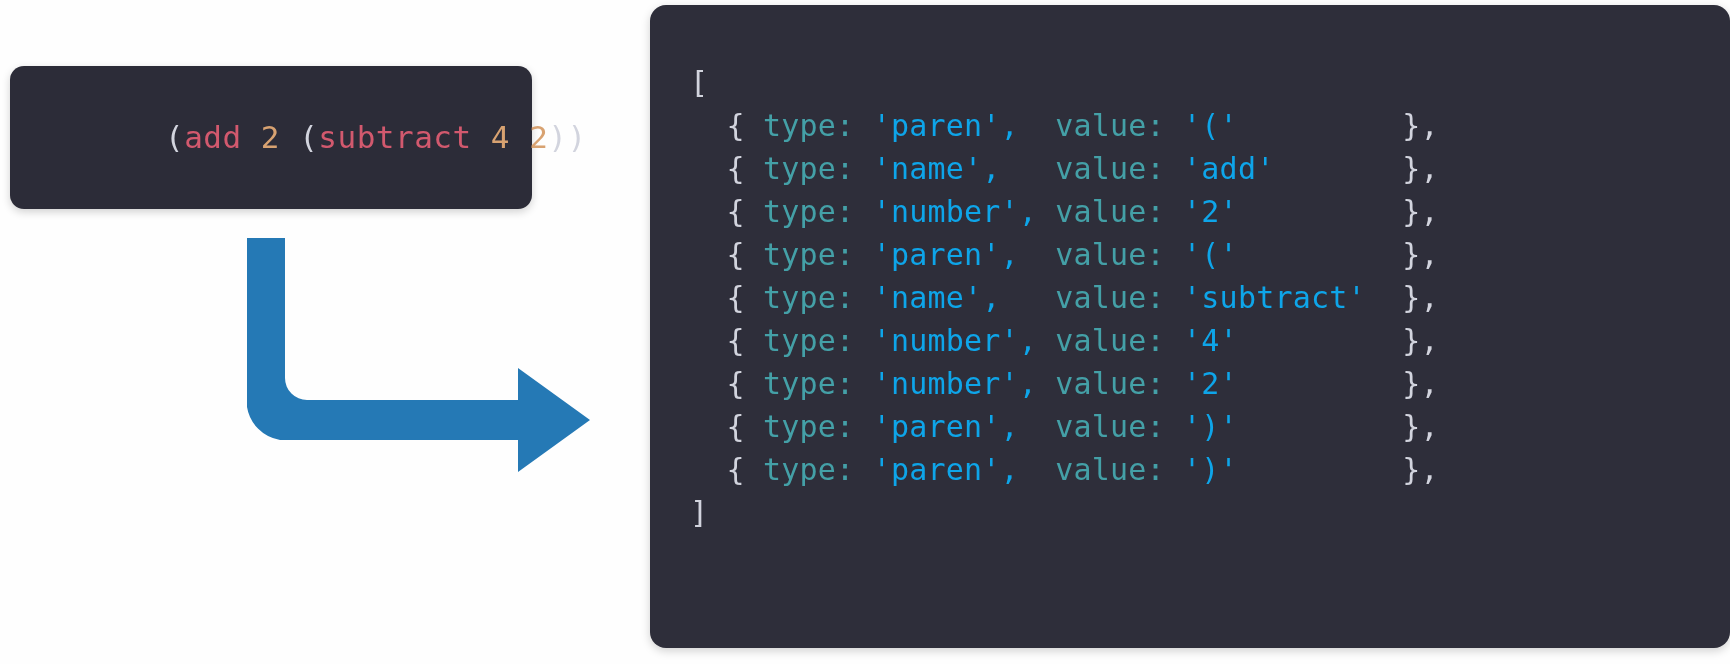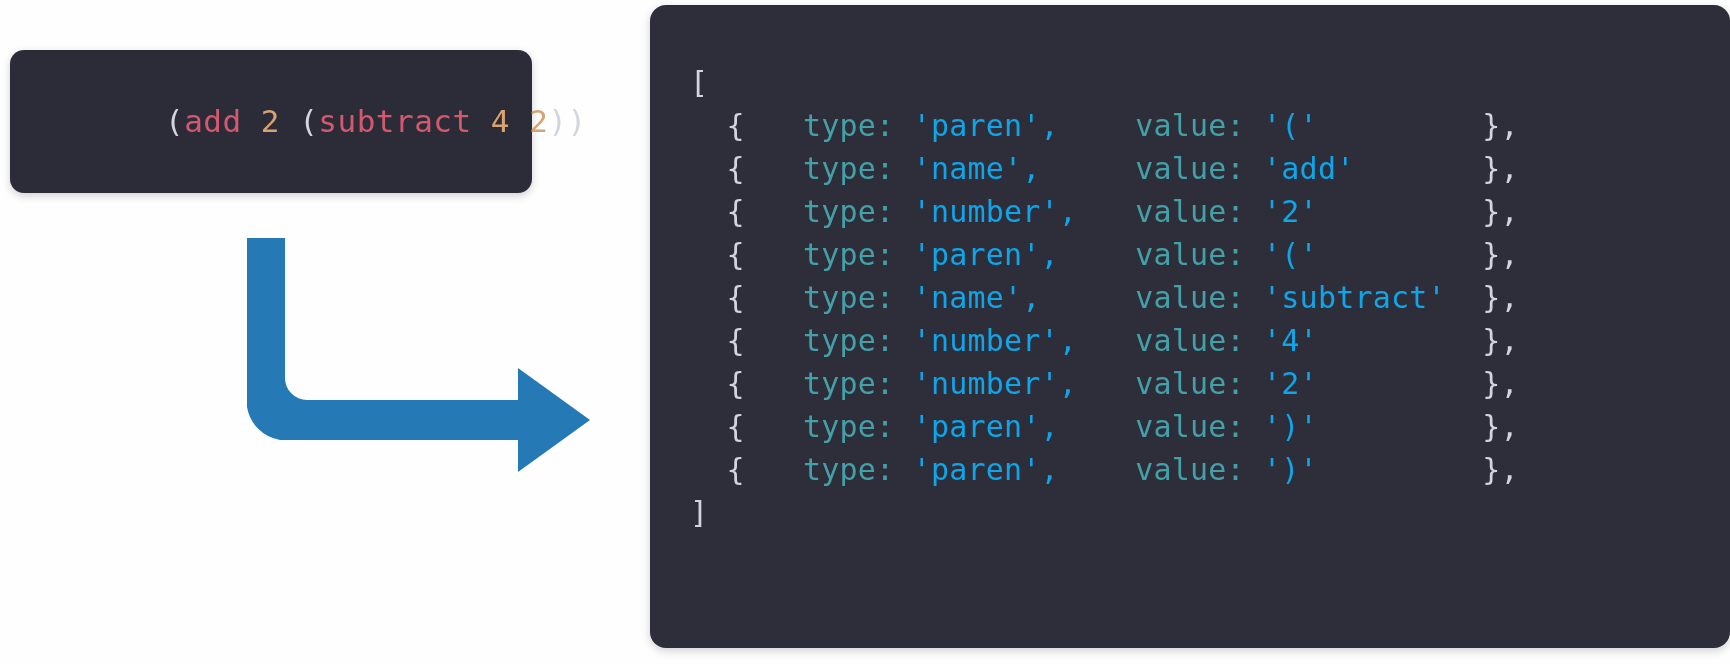--- a/index.html
+++ b/index.html
@@ -17,21 +17,21 @@
     position: relative;
     width: 1730px;
     height: 664px;
     background: #fefefe;
   }
 
   
   .source-card {
     position: absolute;
     left: 10px;
-    top: 50px;
+    top: 66px;
     width: 522px;
     height: 143px;
     background: #2c2c38;
     border-radius: 14px;
     box-shadow: 0 3px 9px rgba(0,0,0,0.18);
     display: flex;
     align-items: center;
   }
   .source-line {
     padding-left: 40px;
@@ -61,21 +61,21 @@
     line-height: 43px;
     white-space: pre;
     padding-left: 40px;
     letter-spacing: 0.2px;
   }
 
   
   .punc   { color: #d2d4de; }
   .name   { color: #d2596e; }
   .num    { color: #d8a271; }
-  .key    { color: #44a0a7; margin-left: 40px; }
+  .key    { color: #44a0a7; }
   .str    { color: #0ea5e9; }
   .brace  { color: #d2d4de; }
 
   
   .arrow-wrap {
     position: absolute;
     left: 230px;
     top: 228px;
     width: 380px;
     height: 250px;

